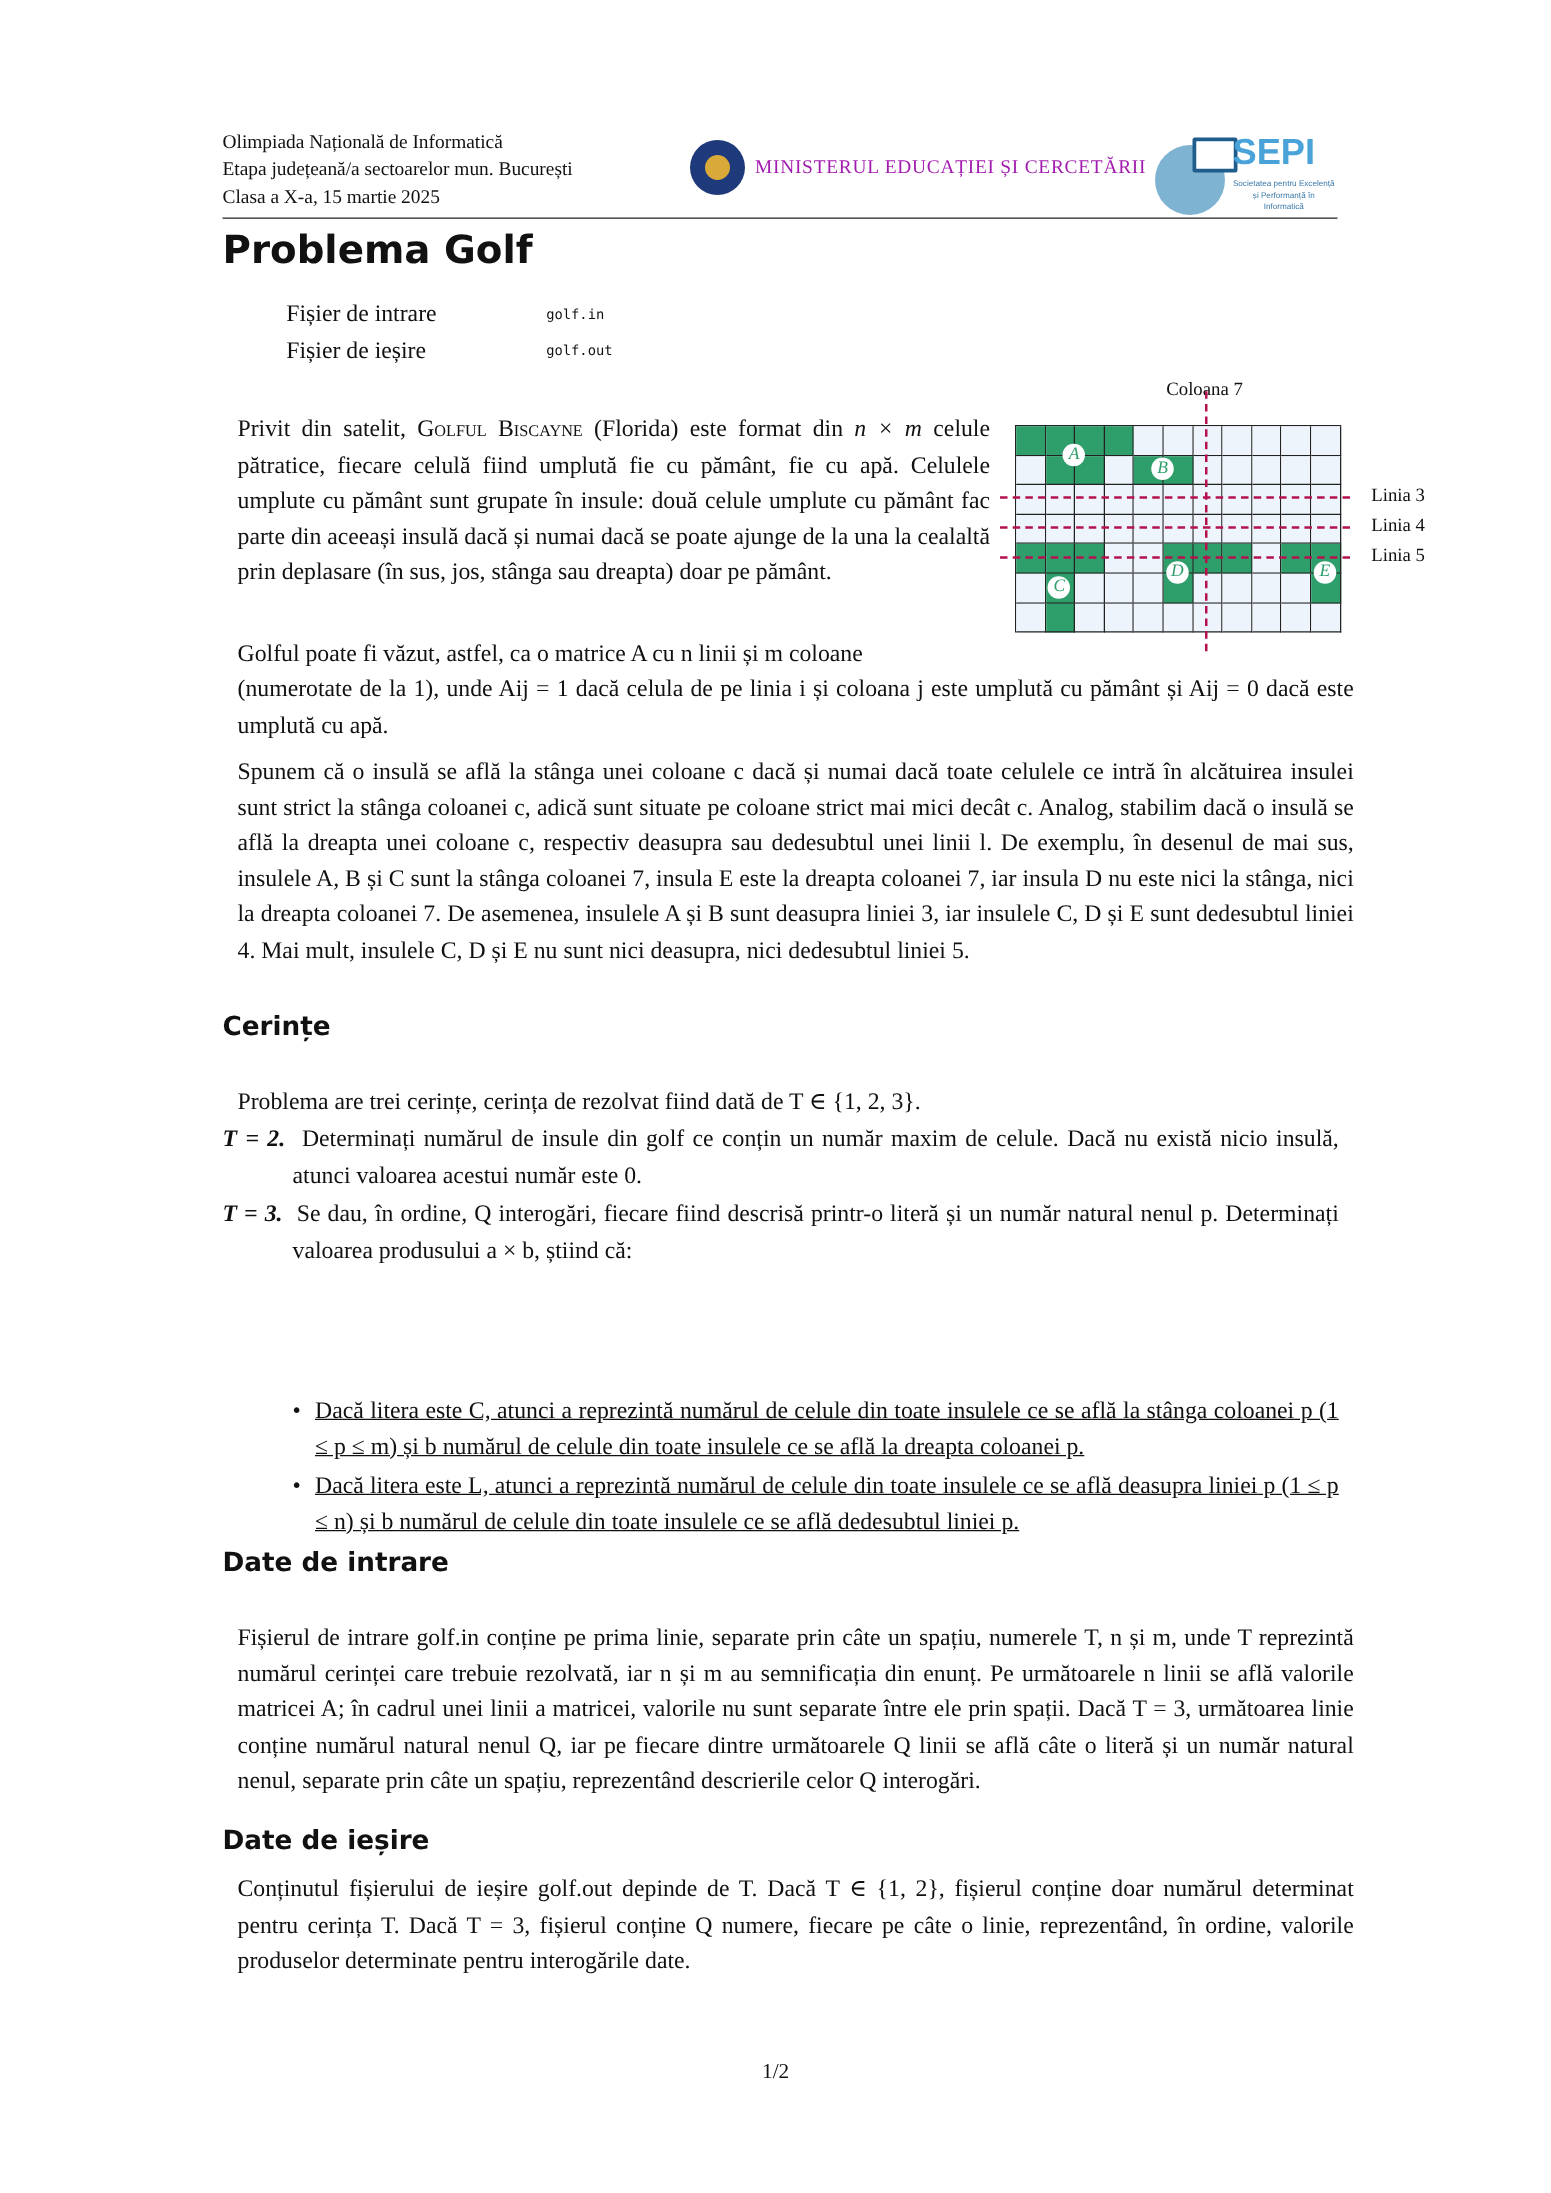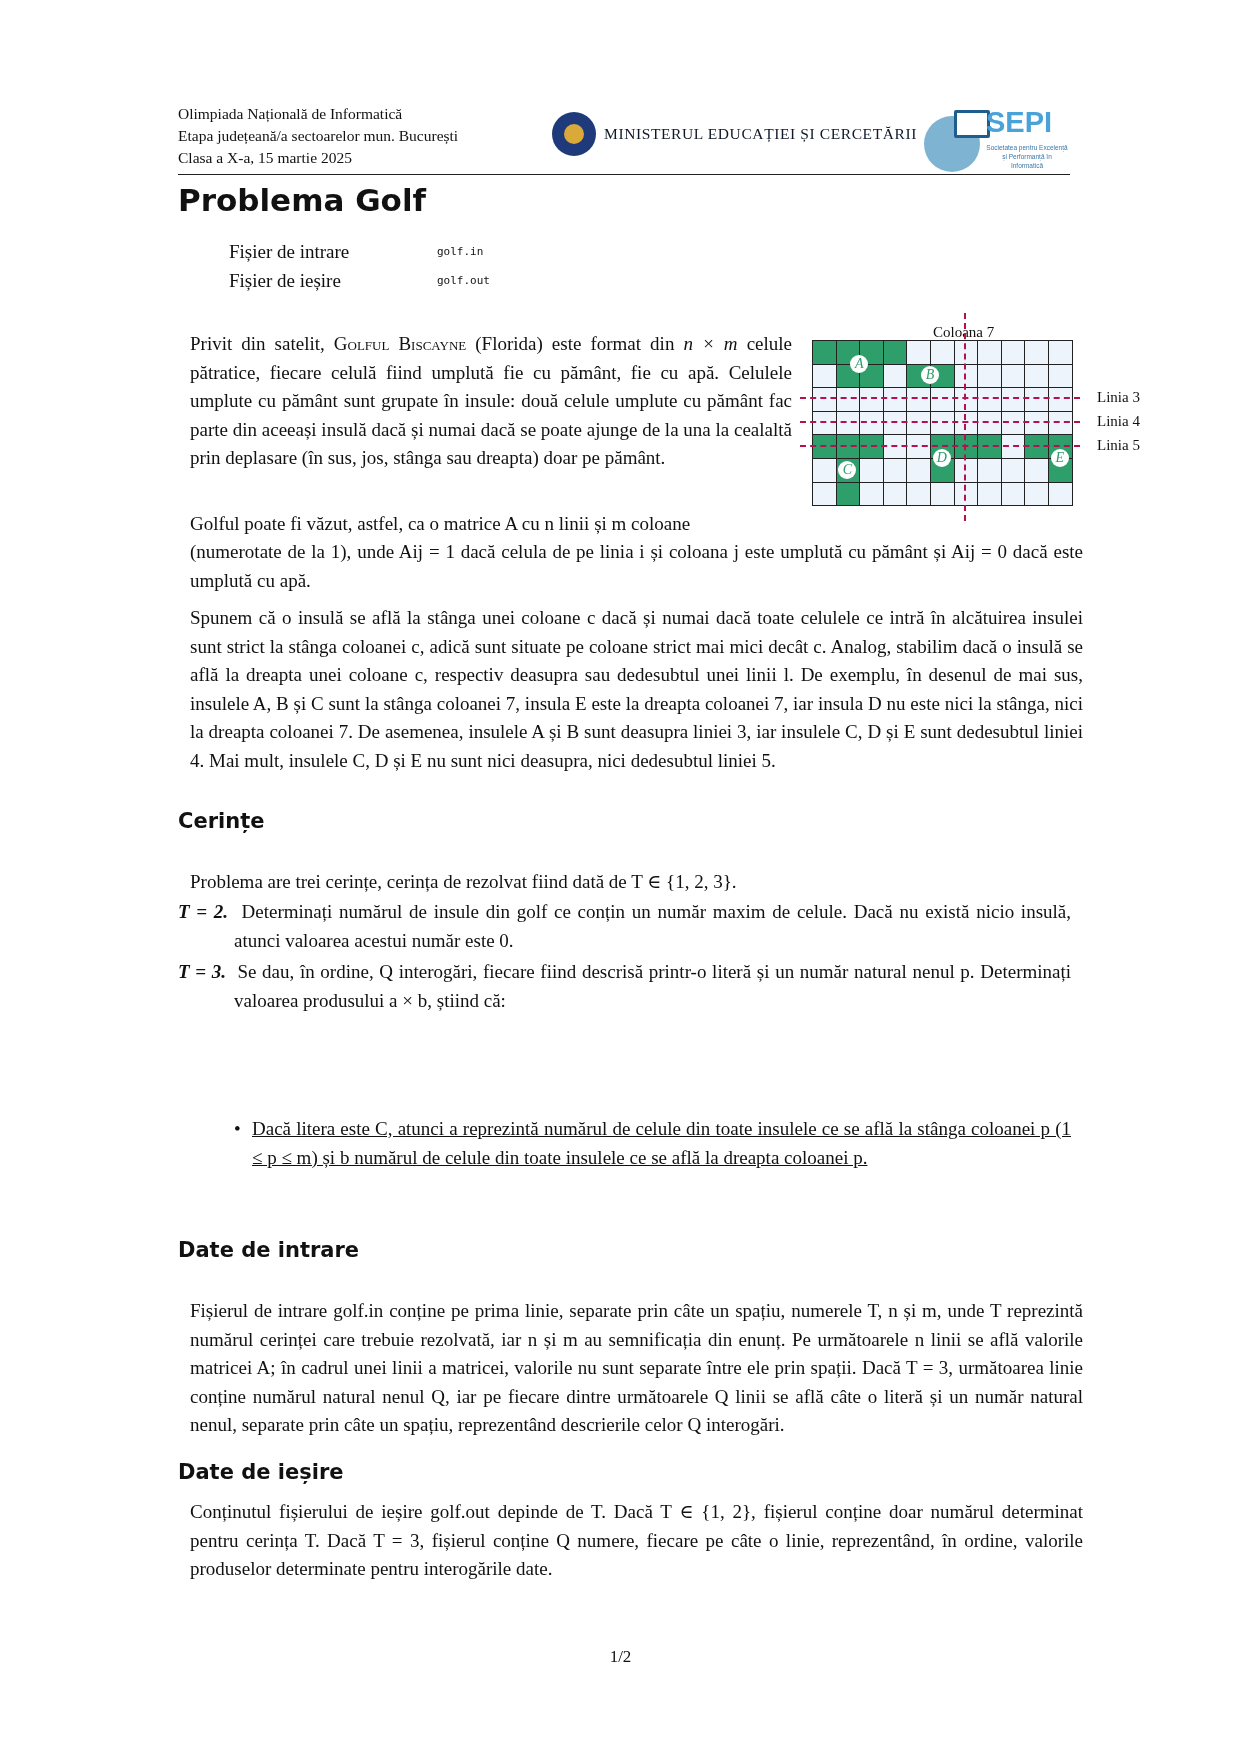--- a/index.html
+++ b/index.html
@@ -4,21 +4,21 @@
 <style>
   html,body{margin:0;padding:0;background:#fff;}
   body{width:1241px;height:1754px;position:relative;overflow:hidden;
        font-family:"Liberation Serif","DejaVu Serif",serif;color:#111;font-size:19px;}
   .abs{position:absolute;}
   .hdr-text{left:178px;top:103px;font-size:15.5px;line-height:22px;}
   .hdr-line{left:178px;top:174px;width:892px;height:1px;background:#222;}
   .gov{left:552px;top:112px;display:flex;align-items:center;gap:8px;}
   .gov-seal{width:44px;height:44px;border-radius:50%;background:#1f3a7a;position:relative;}
   .gov-seal:after{content:"";position:absolute;left:12px;top:12px;width:20px;height:20px;border-radius:50%;background:#d9a93a;}
-  .gov-name{font-size:15.5px;color:#0f172a;letter-spacing:0.6px;}
+  .gov-name{font-size:15.5px;color:#a21caf;letter-spacing:0.6px;}
   .sepi{left:924px;top:108px;width:145px;height:64px;}
   .sepi-circle{position:absolute;left:0;top:8px;width:56px;height:56px;border-radius:50%;background:#7fb3d2;}
   .sepi-word{position:absolute;left:62px;top:-2px;font-family:"Liberation Sans",sans-serif;font-weight:bold;font-size:29px;color:#4aa3d8;}
   .sepi-sub{position:absolute;left:62px;top:35px;font-family:"Liberation Sans",sans-serif;font-size:6.5px;line-height:9px;color:#3a78a8;width:82px;text-align:center;}
   .sepi-screen{position:absolute;left:30px;top:2px;width:30px;height:22px;border:3px solid #1f5d8c;border-radius:2px;background:#fff;}
   h1{position:absolute;left:178px;top:182px;margin:0;font-family:"DejaVu Sans",sans-serif;font-weight:bold;font-size:31px;}
   .files{left:229px;top:237px;font-size:19px;line-height:29px;}
   .files td{padding:0;}
   .files td.k{width:208px;}
   .mono{font-family:"DejaVu Sans Mono","Liberation Mono",monospace;font-size:11px;}
@@ -73,21 +73,21 @@
   </tr>
   <tr>
     <td class="k">Fișier de ieșire</td>
     <td class="mono">golf.out</td>
   </tr>
 </tbody>
   </table>
 
 <p class="para narrow" style="top:318px;"><span>Privit din satelit, </span><span class="sc">Golful Biscayne</span><span> (Florida) este format din </span><i>n × m</i><span> celule pătratice, fiecare celulă fiind umplută fie cu pământ, fie cu apă. Celulele umplute cu pământ sunt grupate în insule: două celule umplute cu pământ fac parte din aceeași insulă dacă și numai dacă se poate ajunge de la una la cealaltă prin deplasare (în sus, jos, stânga sau dreapta) doar pe pământ.</span></p>
 
-<div class="fig-cap" style="left:933px;top:304px;margin-top:20px;">Coloana 7</div>
+<div class="fig-cap" style="left:933px;top:304px;">Coloana 7</div>
 <div class="grid" id="grid">
     <div class="cell land"></div>
     <div class="cell land"></div>
     <div class="cell land"></div>
     <div class="cell land"></div>
     <div class="cell"></div>
     <div class="cell"></div>
     <div class="cell"></div>
     <div class="cell"></div>
     <div class="cell"></div>
@@ -181,20 +181,21 @@
 <p class="para" style="top:592px;">Spunem că o insulă se află la stânga unei coloane c dacă și numai dacă toate celulele ce intră în alcătuirea insulei sunt strict la stânga coloanei c, adică sunt situate pe coloane strict mai mici decât c. Analog, stabilim dacă o insulă se află la dreapta unei coloane c, respectiv deasupra sau dedesubtul unei linii l. De exemplu, în desenul de mai sus, insulele A, B și C sunt la stânga coloanei 7, insula E este la dreapta coloanei 7, iar insula D nu este nici la stânga, nici la dreapta coloanei 7. De asemenea, insulele A și B sunt deasupra liniei 3, iar insulele C, D și E sunt dedesubtul liniei 4. Mai mult, insulele C, D și E nu sunt nici deasupra, nici dedesubtul liniei 5.</p>
 
 <h2 style="top:809px;">Cerințe</h2>
 <p class="para" style="top:856px;">Problema are trei cerințe, cerința de rezolvat fiind dată de T ∈ {1, 2, 3}.</p>
 <div class="req" style="top:898px;">
   <div class="item"><span class="tag">T = 2.</span>&nbsp; <span>Determinați numărul de insule din golf ce conțin un număr maxim de celule. Dacă nu există nicio insulă, atunci valoarea acestui număr este 0.</span></div>
   <div class="item"><span class="tag">T = 3.</span>&nbsp; <span>Se dau, în ordine, Q interogări, fiecare fiind descrisă printr-o literă și un număr natural nenul p. Determinați valoarea produsului a × b, știind că:</span></div>
 </div>
 <div class="bul" style="top:1115px;">
   <div class="b">Dacă litera este C, atunci a reprezintă numărul de celule din toate insulele ce se află la stânga coloanei p (1 ≤ p ≤ m) și b numărul de celule din toate insulele ce se află la dreapta coloanei p.</div>
+  <div class="b">Dacă litera este L, atunci a reprezintă numărul de celule din toate insulele ce se află deasupra liniei p (1 ≤ p ≤ n) și b numărul de celule din toate insulele ce se află dedesubtul liniei p.</div>
 </div>
 
 <h2 style="top:1238px;">Date de intrare</h2>
 <p class="para" style="top:1285px;">Fișierul de intrare golf.in conține pe prima linie, separate prin câte un spațiu, numerele T, n și m, unde T reprezintă numărul cerinței care trebuie rezolvată, iar n și m au semnificația din enunț. Pe următoarele n linii se află valorile matricei A; în cadrul unei linii a matricei, valorile nu sunt separate între ele prin spații. Dacă T = 3, următoarea linie conține numărul natural nenul Q, iar pe fiecare dintre următoarele Q linii se află câte o literă și un număr natural nenul, separate prin câte un spațiu, reprezentând descrierile celor Q interogări.</p>
 
 <h2 style="top:1460px;">Date de ieșire</h2>
 <p class="para" style="top:1486px;">Conținutul fișierului de ieșire golf.out depinde de T. Dacă T ∈ {1, 2}, fișierul conține doar numărul determinat pentru cerința T. Dacă T = 3, fișierul conține Q numere, fiecare pe câte o linie, reprezentând, în ordine, valorile produselor determinate pentru interogările date.</p>
 
 <div class="abs pg">1/2</div>
 

